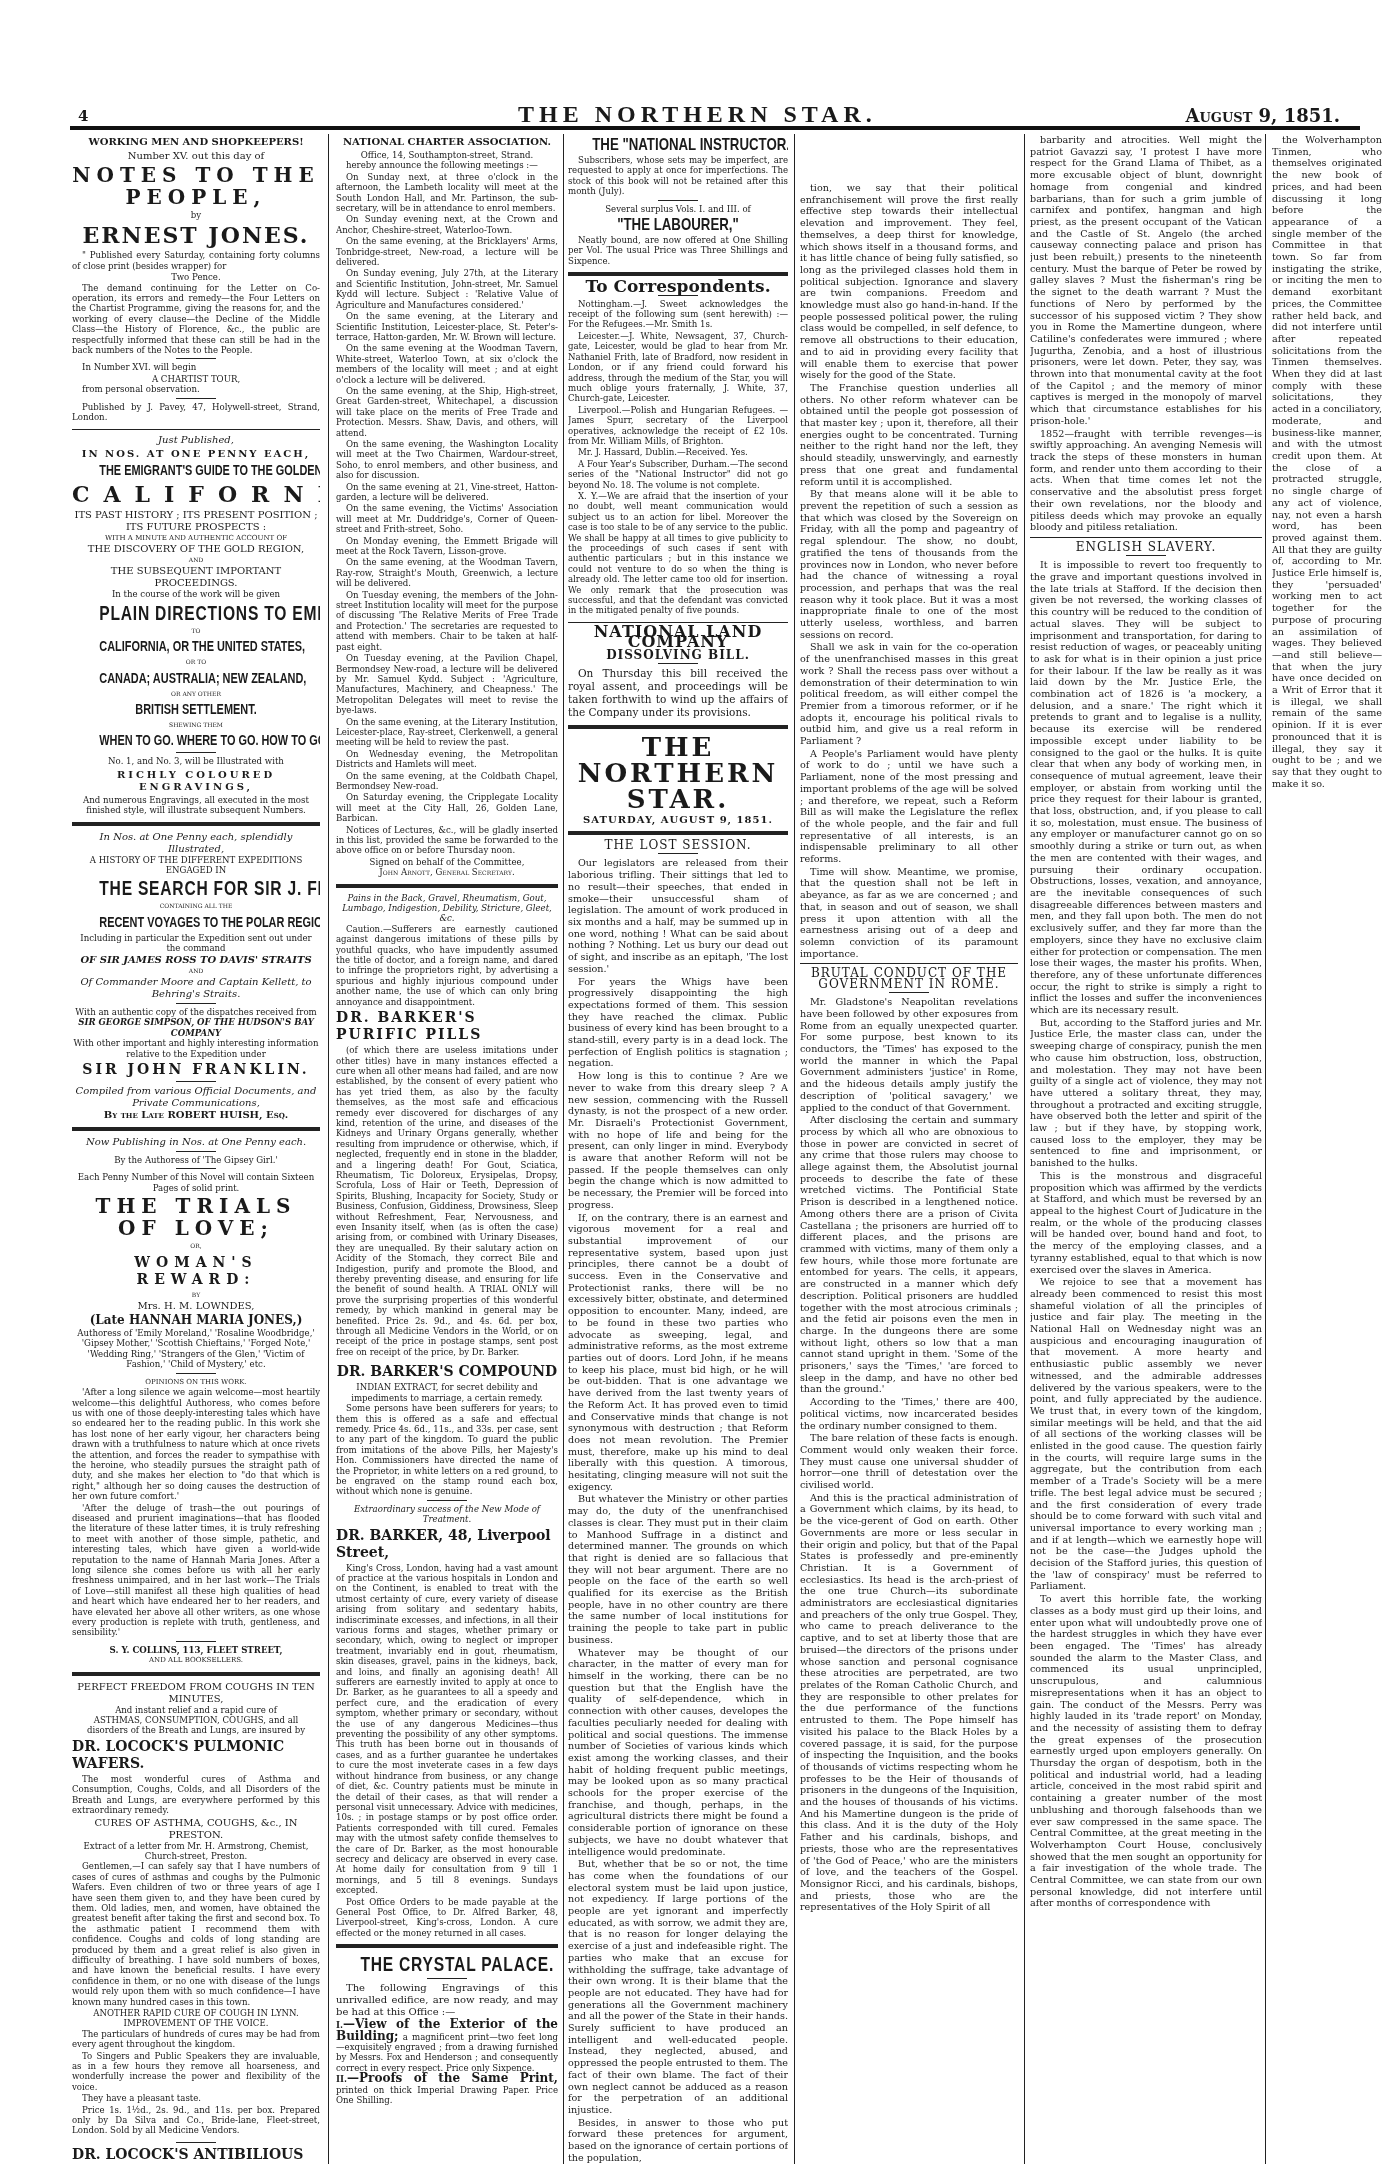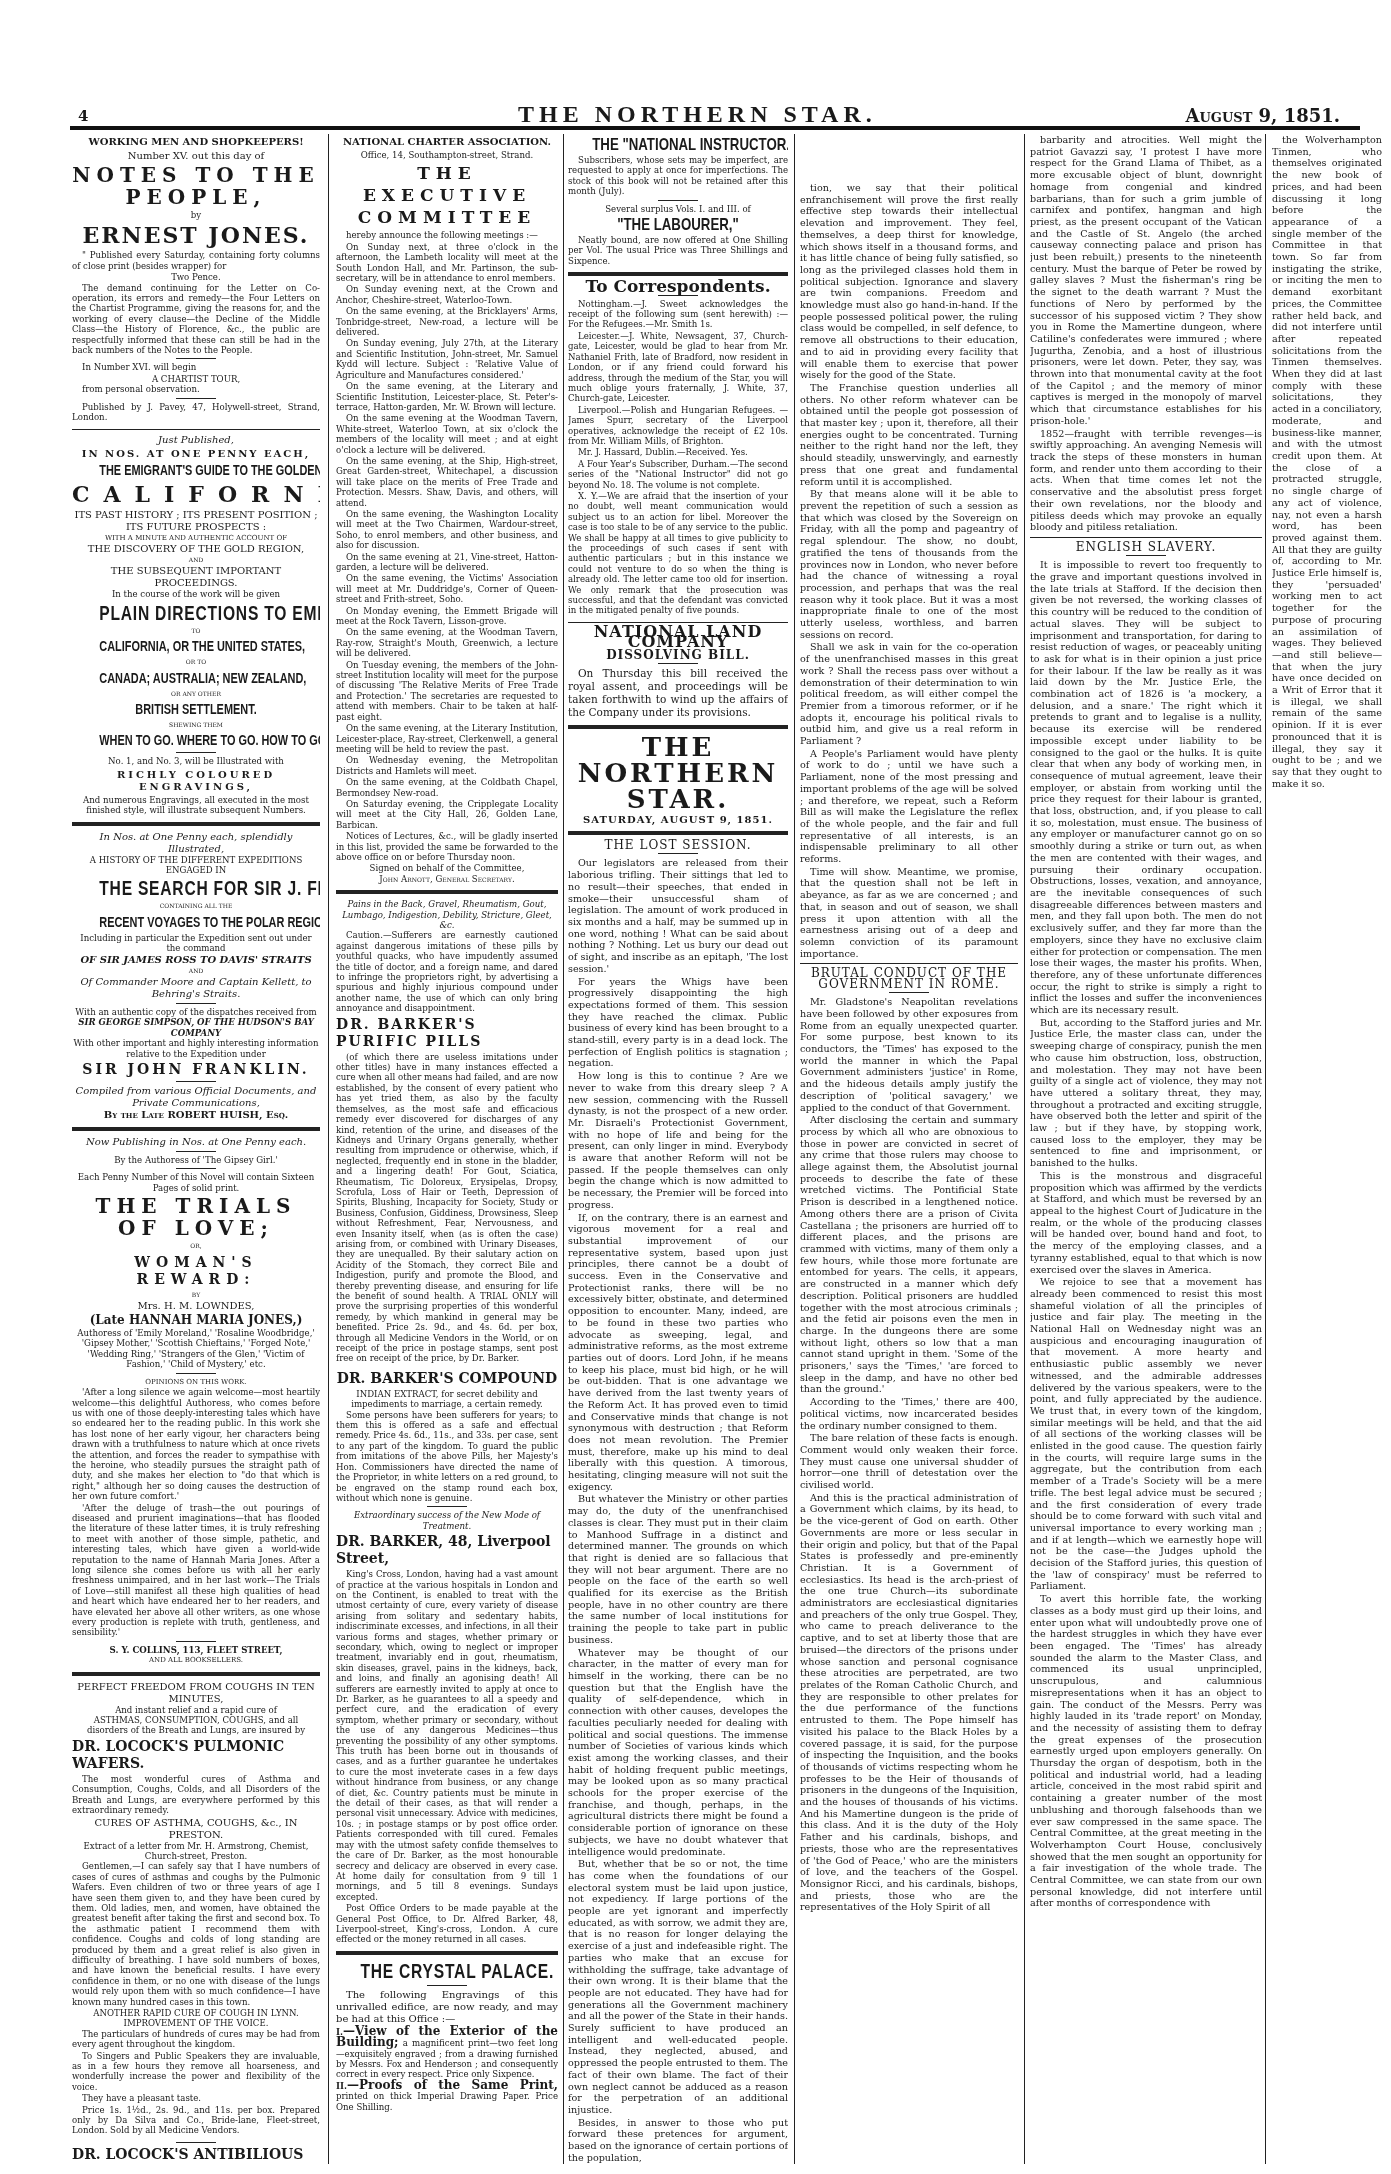--- a/index.html
+++ b/index.html
@@ -175,35 +175,35 @@
     <div class="hd med" style="text-align:left">DR. LOCOCK'S ANTIBILIOUS WAFERS.</div>
 
   </div>
 
 </div>
 
 <div class="col c2">
   <div class="block">
     <div class="hd sm">NATIONAL CHARTER ASSOCIATION.</div>
     <div class="ctr">Office, 14, Southampton-street, Strand.</div>
-    <div class="hd big spaced" style="font-size:17px">THE EXECUTIVE COMMITTEE</div>
     <p>hereby announce the following meetings :—</p>
     <p>On Sunday next, at three o'clock in the afternoon, the Lambeth locality will meet at the South London Hall, and Mr. Partinson, the sub-secretary, will be in attendance to enrol members.</p>
     <p>On Sunday evening next, at the Crown and Anchor, Cheshire-street, Waterloo-Town.</p>
     <p>On the same evening, at the Bricklayers' Arms, Tonbridge-street, New-road, a lecture will be delivered.</p>
     <p>On Sunday evening, July 27th, at the Literary and Scientific Institution, John-street, Mr. Samuel Kydd will lecture. Subject : 'Relative Value of Agriculture and Manufactures considered.'</p>
     <p>On the same evening, at the Literary and Scientific Institution, Leicester-place, St. Peter's-terrace, Hatton-garden, Mr. W. Brown will lecture.</p>
     <p>On the same evening at the Woodman Tavern, White-street, Waterloo Town, at six o'clock the members of the locality will meet ; and at eight o'clock a lecture will be delivered.</p>
     <p>On the same evening, at the Ship, High-street, Great Garden-street, Whitechapel, a discussion will take place on the merits of Free Trade and Protection. Messrs. Shaw, Davis, and others, will attend.</p>
     <p>On the same evening, the Washington Locality will meet at the Two Chairmen, Wardour-street, Soho, to enrol members, and other business, and also for discussion.</p>
     <p>On the same evening at 21, Vine-street, Hatton-garden, a lecture will be delivered.</p>
     <p>On the same evening, the Victims' Association will meet at Mr. Duddridge's, Corner of Queen-street and Frith-street, Soho.</p>
     <p>On Monday evening, the Emmett Brigade will meet at the Rock Tavern, Lisson-grove.</p>
     <p>On the same evening, at the Woodman Tavern, Ray-row, Straight's Mouth, Greenwich, a lecture will be delivered.</p>
     <p>On Tuesday evening, the members of the John-street Institution locality will meet for the purpose of discussing 'The Relative Merits of Free Trade and Protection.' The secretaries are requested to attend with members. Chair to be taken at half-past eight.</p>
+    <p>On Tuesday evening, at the Pavilion Chapel, Bermondsey New-road, a lecture will be delivered by Mr. Samuel Kydd. Subject : 'Agriculture, Manufactures, Machinery, and Cheapness.' The Metropolitan Delegates will meet to revise the bye-laws.</p>
     <p>On the same evening, at the Literary Institution, Leicester-place, Ray-street, Clerkenwell, a general meeting will be held to review the past.</p>
     <p>On Wednesday evening, the Metropolitan Districts and Hamlets will meet.</p>
     <p>On the same evening, at the Coldbath Chapel, Bermondsey New-road.</p>
     <p>On Saturday evening, the Cripplegate Locality will meet at the City Hall, 26, Golden Lane, Barbican.</p>
     <p>Notices of Lectures, &amp;c., will be gladly inserted in this list, provided the same be forwarded to the above office on or before Thursday noon.</p>
     <div class="ctr">Signed on behalf of the Committee,</div>
     <div class="ctr sc">John Arnott, General Secretary.</div>
   </div>
   <div class="hr2"></div>
   <div class="block">

